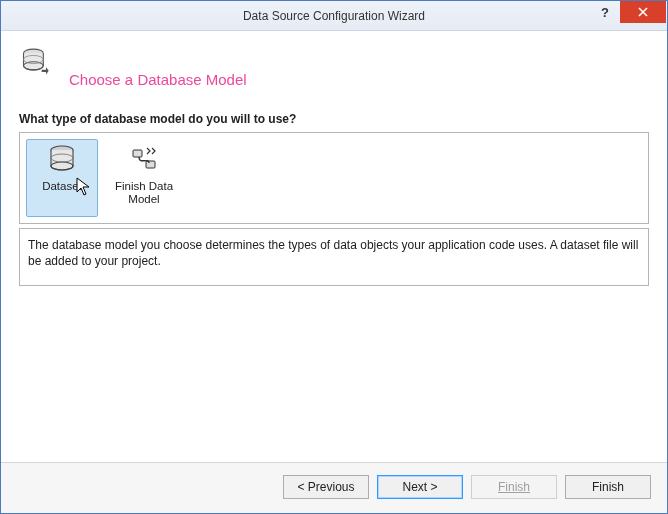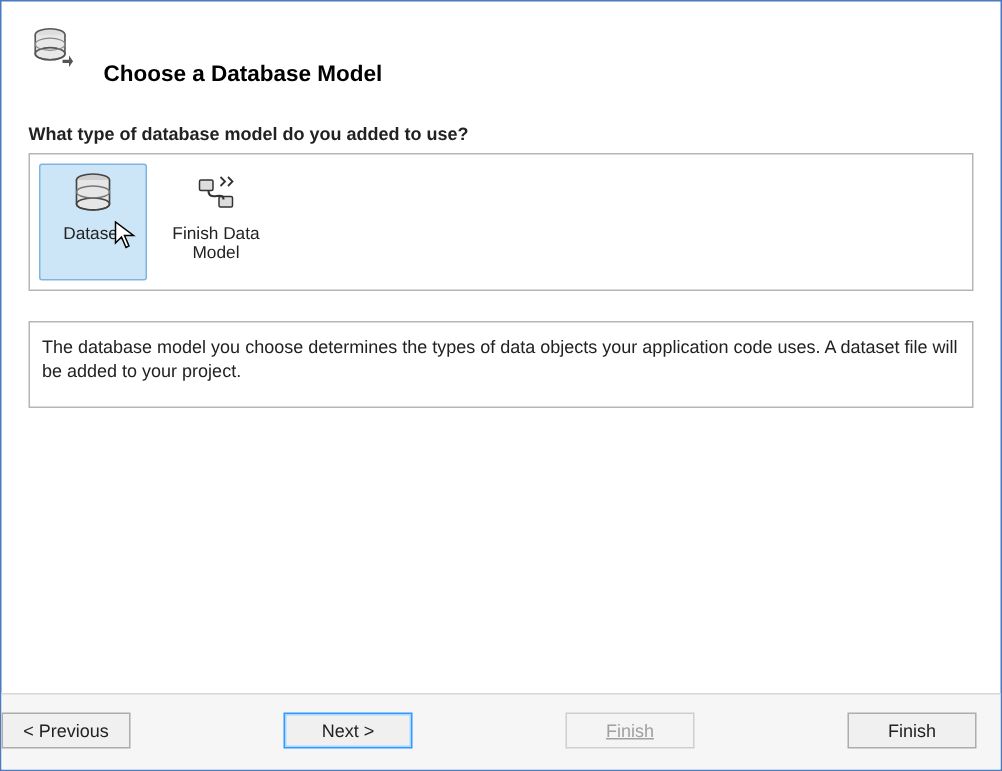--- a/index.html
+++ b/index.html
@@ -67,22 +67,22 @@
   .close-btn svg { width:10px; height:10px; }
   .header-area {
     padding: 12px 18px 18px 18px;
     display: flex;
     align-items: center;
     gap: 14px;
   }
   .header-icon svg { width: 36px; height: 36px; }
   .header-title {
     font-size: 15px;
-    font-weight: 700;
-    color: #000000;
+    font-weight: 400;
+    color: #ec4899;
     margin-top: 28px;
   }
   .content {
     padding: 0 18px;
     flex: 1;
     display: flex;
     flex-direction: column;
   }
   .question {
     font-weight: 600;
@@ -118,32 +118,32 @@
   }
   .model-item .micon { height: 34px; display:flex; align-items:center; justify-content:center; margin-bottom:3px; position:relative;}
   .cursor-pointer {
     position: absolute;
     left: 56px;
     top: 44px;
     pointer-events: none;
   }
   .desc-box {
     border: 1px solid #b5b5b5;
-    margin-top: 20px;
+    margin-top: 4px;
     padding: 8px 8px;
     font-size: 12px;
     color: #222;
     line-height: 1.35;
     min-height: 58px;
   }
   .footer {
     border-top: 1px solid #d7d7d7;
     padding: 12px 16px 14px 0;
     display: flex;
-    justify-content: space-between;
+    justify-content: flex-end;
     gap: 8px;
     background: #f6f6f6;
   }
   .footer button {
     width: 86px;
     height: 24px;
     font-family: inherit;
     font-size: 12px;
     background: #f0f0f0;
     border: 1px solid #adadad;
@@ -160,36 +160,51 @@
     background: #f4f4f4;
     cursor: default;
     text-decoration: underline;
   }
 </style>
 </head>
 <body>
 
 <div class="window">
 
+  <div class="titlebar">
+    <div class="titlebar-title">Data Source Configuration Wizard</div>
+    <div class="titlebar-controls">
+      <button class="help-btn">
+        <span>?</span>
+      </button>
+      <button class="close-btn">
+        <span>
+          <svg viewBox="0 0 10 10">
+              <path d="M1 1 L9 9 M9 1 L1 9" stroke="#fff" stroke-width="1.6"></path>
+            </svg>
+        </span>
+      </button>
+    </div>
+  </div>
 
   <div class="header-area">
     <div class="header-icon">
       <svg viewBox="0 0 40 40">
         <ellipse cx="16" cy="8" rx="11" ry="4.5" fill="#ddd" stroke="#555" stroke-width="1.2"></ellipse>
         <path d="M5 8 v14 a11 4.5 0 0 0 22 0 V8" fill="#e8e8e8" stroke="#555" stroke-width="1.2"></path>
         <ellipse cx="16" cy="22" rx="11" ry="4.5" fill="none" stroke="#555" stroke-width="1.2"></ellipse>
         <ellipse cx="16" cy="15" rx="11" ry="4.5" fill="none" stroke="#888" stroke-width="0.9"></ellipse>
         <path d="M24 30 h8 v-5 l5 7 -5 7 v-5 h-8 z" fill="#555" transform="scale(0.6) translate(18,14)"></path>
       </svg>
     </div>
     <div class="header-title">Choose a Database Model</div>
   </div>
 
   <div class="content">
-    <div class="question">What type of database model do you added to use?</div>
+    <div class="question">What type of database model do you will to use?</div>
 
     <div class="model-box" style="position:relative;">
       <div class="model-item selected">
         <div class="micon">
           <svg width="28" height="30" viewBox="0 0 28 30">
             <ellipse cx="14" cy="5" rx="11" ry="4" fill="#cfcfcf" stroke="#444" stroke-width="1.1"></ellipse>
             <path d="M3 5 v16 a11 4 0 0 0 22 0 V5" fill="#e6e6e6" stroke="#444" stroke-width="1.1"></path>
             <ellipse cx="14" cy="21" rx="11" ry="4" fill="none" stroke="#444" stroke-width="1.1"></ellipse>
             <ellipse cx="14" cy="13" rx="11" ry="4" fill="none" stroke="#777" stroke-width="0.9"></ellipse>
           </svg>

